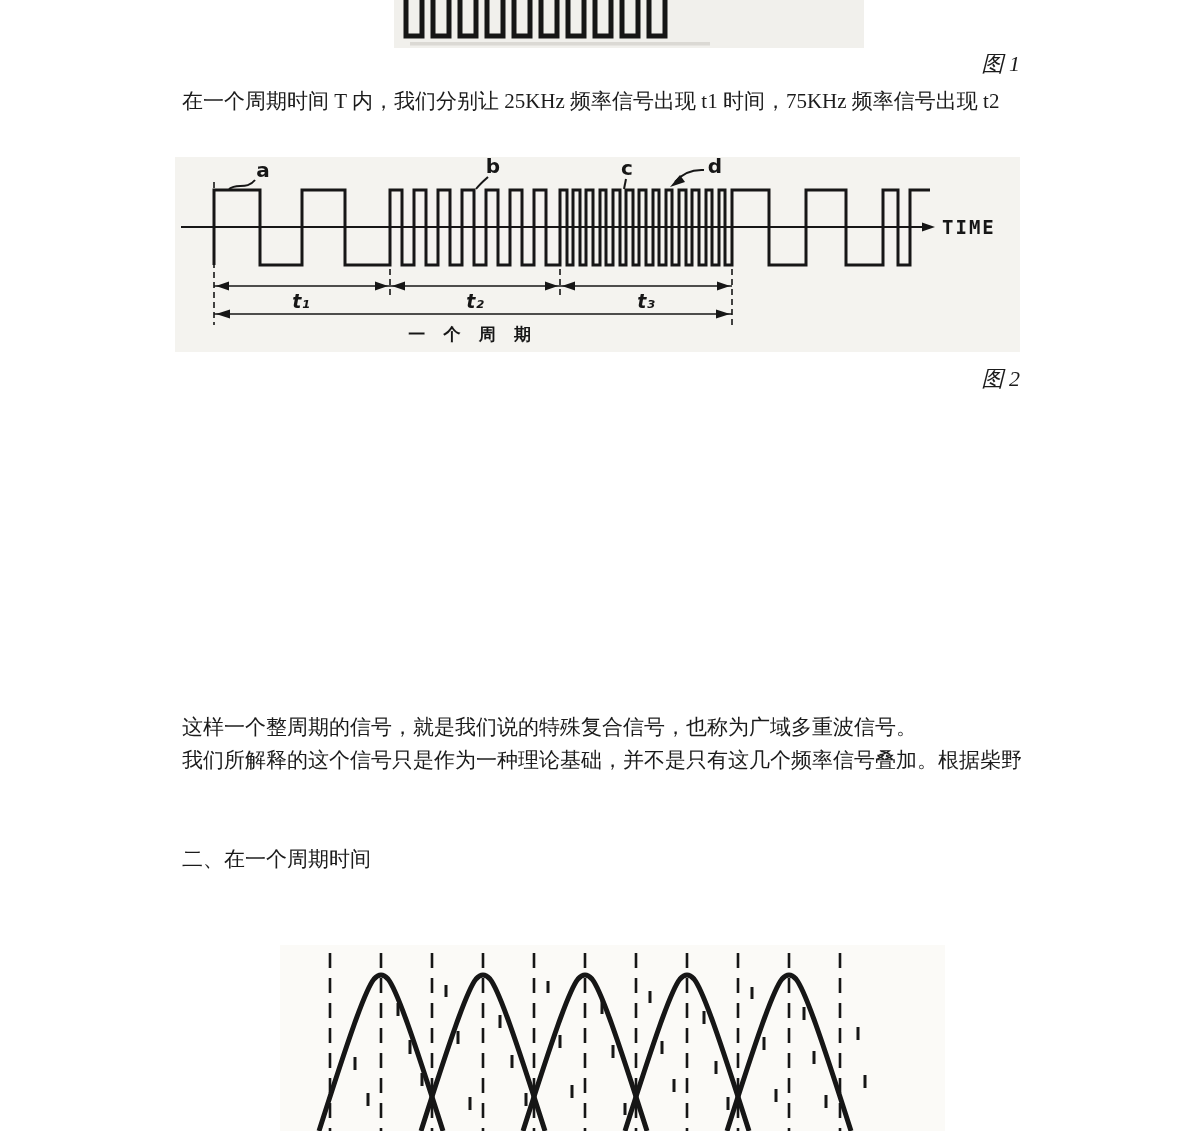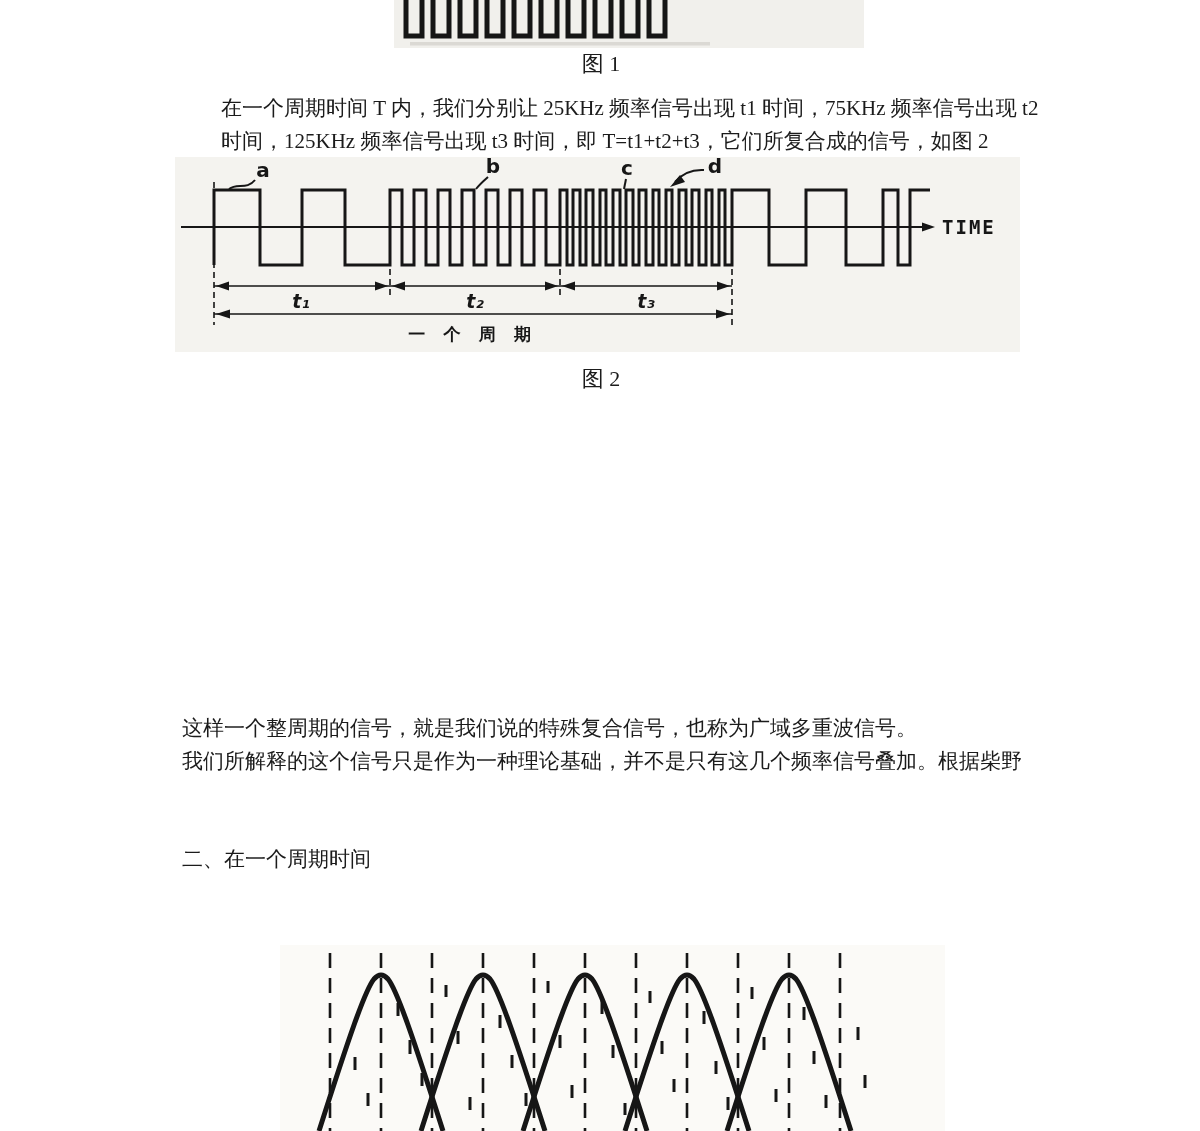--- a/index.html
+++ b/index.html
@@ -6,26 +6,26 @@
   body{
     width:1200px;height:1131px;position:relative;overflow:hidden;
     background:#ffffff;color:#1b1b1b;
     font-family:"Liberation Serif","DejaVu Serif",serif;
   }
   .fig{position:absolute;}
   .fig svg{display:block;width:100%;height:100%;}
   .fig1{left:394px;top:0;width:470px;height:48px;background:#f1f0ec;}
   .fig2{left:175px;top:157px;width:845px;height:195px;background:#f4f3ef;}
   .fig3{left:280px;top:945px;width:665px;height:186px;background:#fbfaf7;}
-  .caption{position:absolute;left:182px;width:838px;text-align:center;font-size:22px;line-height:26px;}
+  .caption{position:absolute;left:182px;width:838px;text-align:right;font-size:22px;line-height:26px;font-style:italic;}
   .cap1{top:51px;}
   .cap2{top:366px;}
   .para{position:absolute;left:182px;width:880px;font-size:21px;line-height:33px;white-space:nowrap;}
-  .p1{top:92px;margin-left:39px;}
-  .p2{top:712px;}
+  .p1{top:85px;}
+  .p2{top:712px;font-family:Liberation Mono, monospace;}
   .sec{top:843px;}
   .tline{display:block;}
   
   .ink{stroke:#161616;fill:none;}
   .wave{stroke-width:3;stroke-linejoin:miter;}
   .wave-thick{stroke-width:5;stroke-linejoin:miter;}
   .axis{stroke-width:1.8;}
   .dash{stroke-width:1.6;stroke-dasharray:6 4;}
   .dim{stroke-width:1.6;}
   .leader{stroke-width:2;}
@@ -47,21 +47,20 @@
     <svg viewBox="0 0 470 48" preserveAspectRatio="none">
       <path class="ink wave-thick" d="M12,-8 V36 H28 V-8 H39 V36 H55 V-8 H66 V36 H82 V-8 H93 V36 H109 V-8 H120 V36 H136 V-8 H147 V36 H163 V-8 H174 V36 H190 V-8 H201 V36 H217 V-8 H228 V36 H244 V-8 H255 V36 H271 V-8"></path>
       <rect x="16" y="42" width="300" height="3.5" fill="#c9c7c1" opacity="0.55"></rect>
     </svg>
   </div>
 
   <div class="caption cap1">图 1</div>
 
   <div class="para p1">
     <span class="tline">在一个周期时间 T 内，我们分别让 25KHz 频率信号出现 t1 时间，75KHz 频率信号出现 t2</span>
-    <span class="tline">时间，125KHz 频率信号出现 t3 时间，即 T=t1+t2+t3，它们所复合成的信号，如图 2</span>
   </div>
 
   <div class="fig fig2">
     <svg viewBox="0 0 845 195">
 
       <line class="ink axis" x1="6" y1="70" x2="752" y2="70"></line>
       <polygon class="afill" points="760,70 747,65.5 747,74.5"></polygon>
       <text class="time" x="767" y="77">TIME</text>
 
       <path class="ink wave" d="M39,108 V33 H85 V108 H127 V33 H170 V108 H215

